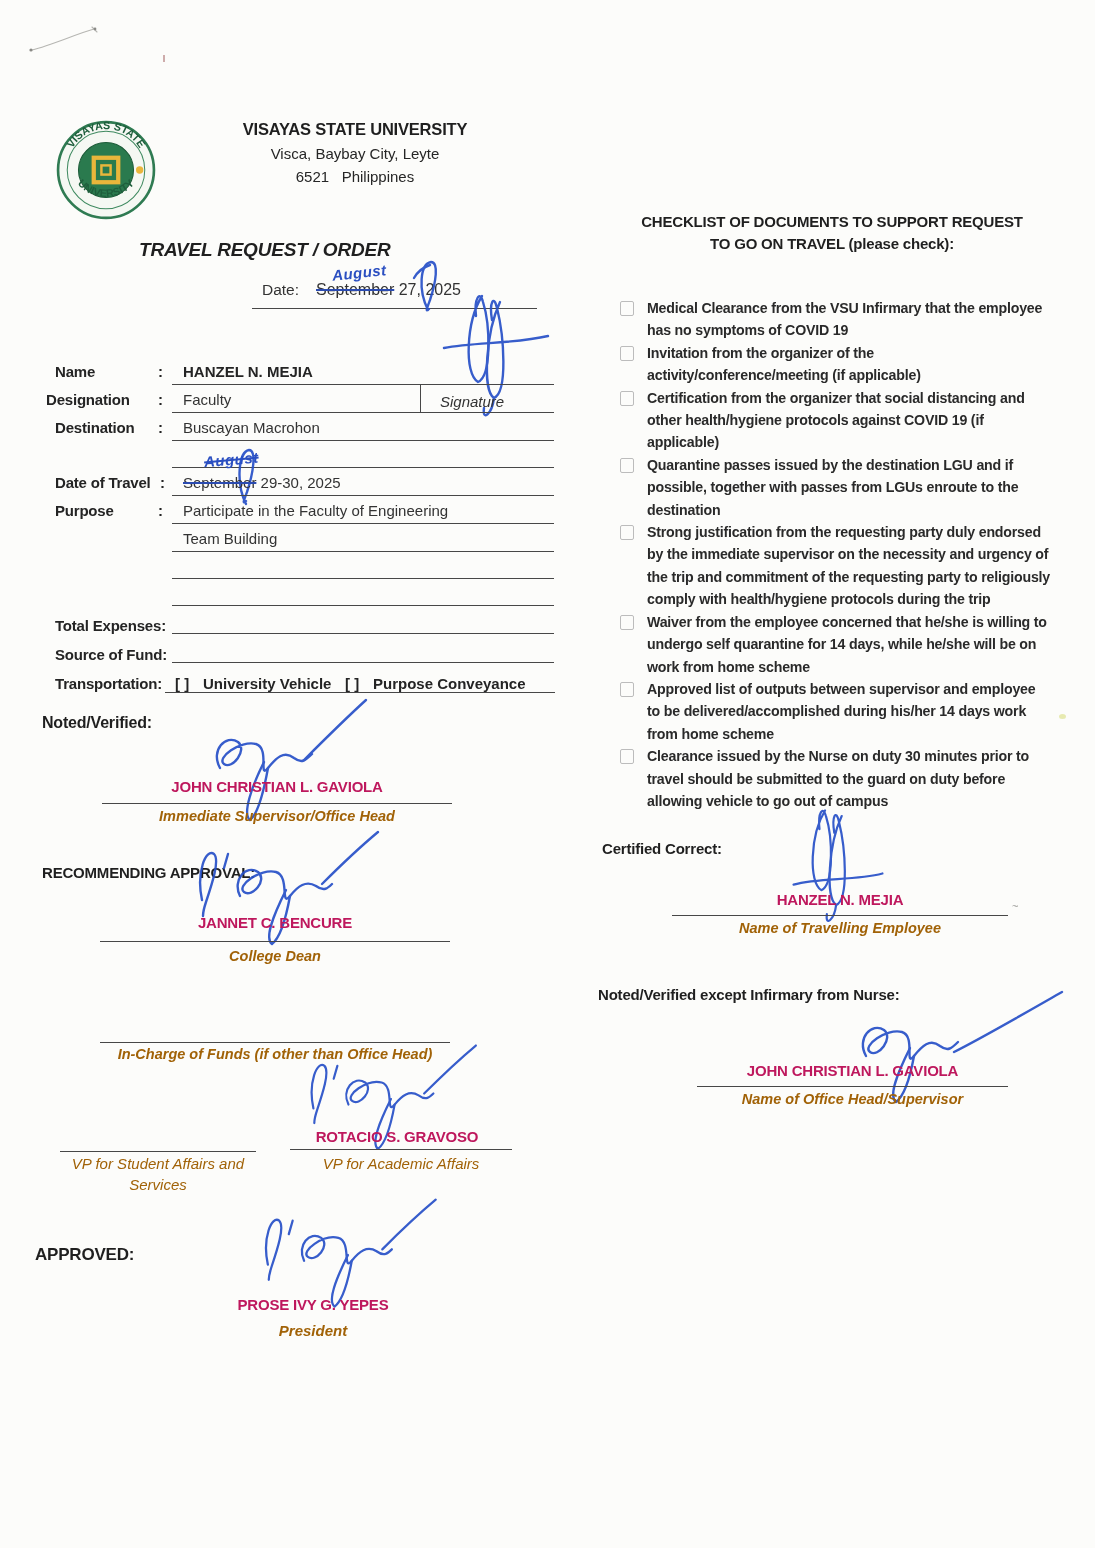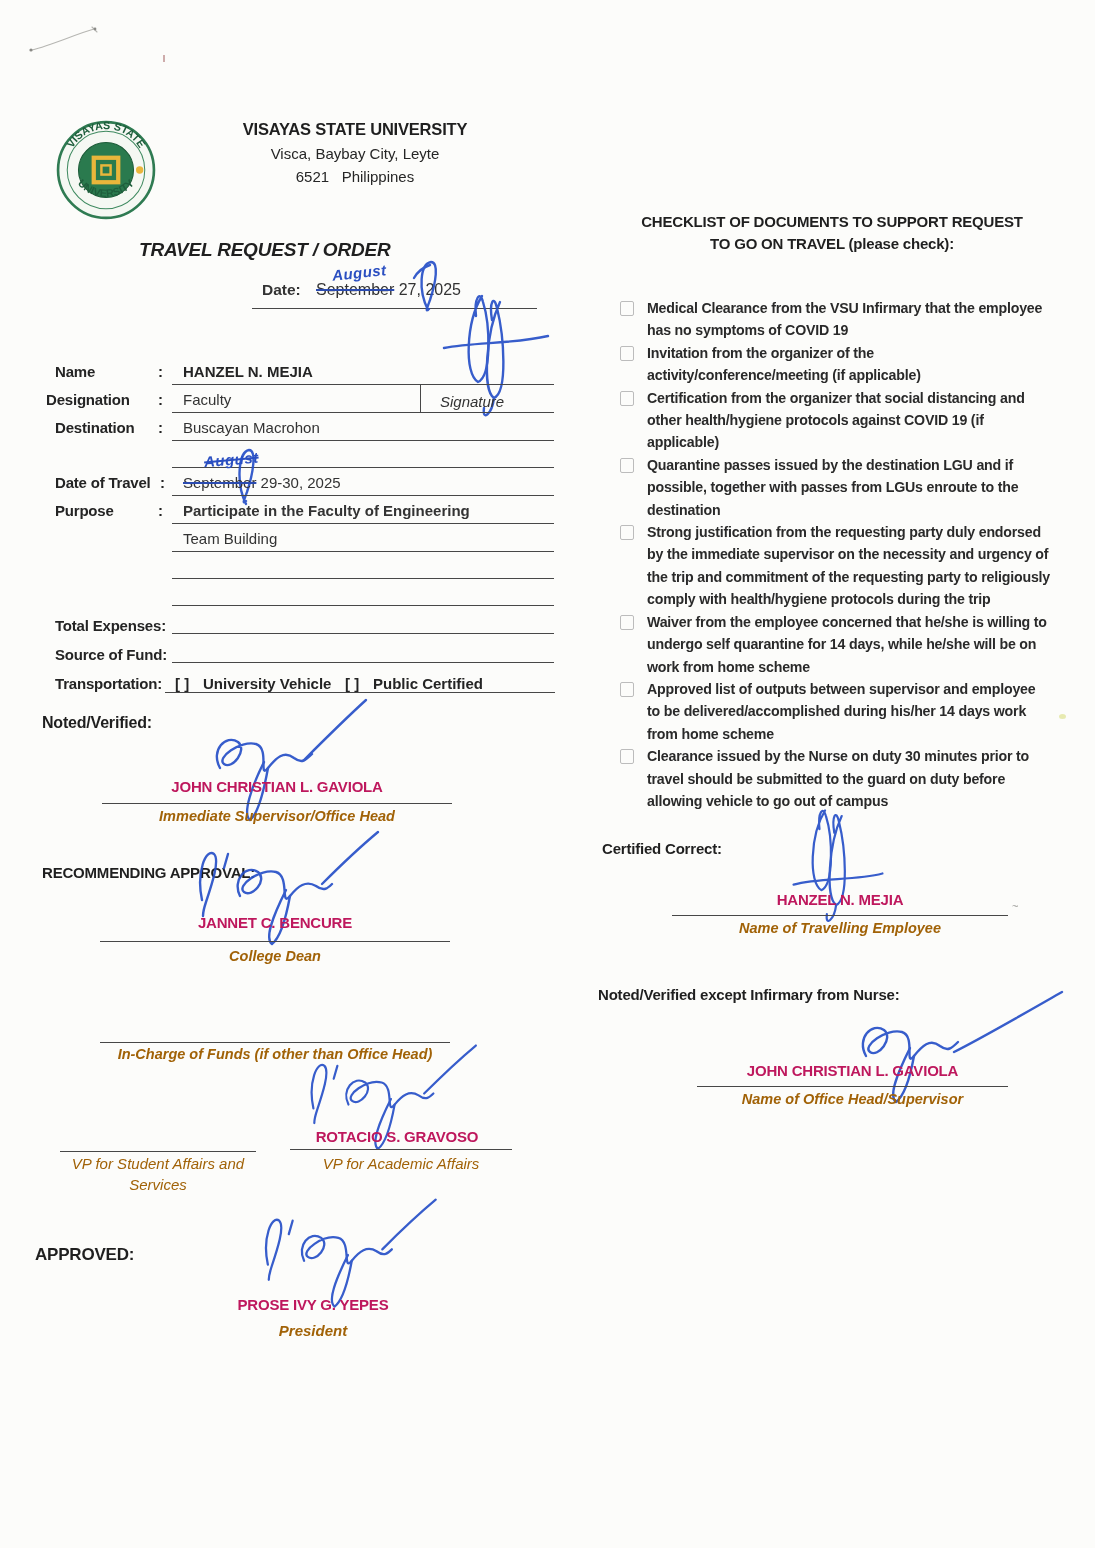--- a/index.html
+++ b/index.html
@@ -62,21 +62,21 @@
       <textPath href="#arcB" startOffset="50%" text-anchor="middle">UNIVERSITY</textPath>
     </text>
   </svg>
 
   <div class="abs ctr h-sec" style="left:205px;top:120px;width:300px;font-size:16.5px;">VISAYAS STATE UNIVERSITY</div>
   <div class="abs ctr" style="left:205px;top:145px;width:300px;font-size:15px;">Visca, Baybay City, Leyte</div>
   <div class="abs ctr pre" style="left:205px;top:168px;width:300px;font-size:15px;">6521   Philippines</div>
 
   <div class="abs h-sec" style="left:139px;top:239px;font-size:19px;font-style:italic;">TRAVEL REQUEST / ORDER</div>
 
-  <div class="abs val" style="left:262px;top:281px;font-size:15.5px;font-weight:bold;">Date:</div>
+  <div class="abs val" style="left:262px;top:281px;font-size:15.5px;">Date:</div>
   <div class="abs val" style="left:316px;top:281px;font-size:16px;">
     <span class="strike">September</span>
     <span>27, 2025</span>
   </div>
   <div class="line" style="left:252px;top:308px;width:285px;"></div>
   <div class="abs hand" style="left:332px;top:264px;transform:rotate(-6deg);">August</div>
   <svg class="abs sig" style="left:406px;top:256px;" width="44" height="60" viewBox="0 0 44 60">
     <path d="M22,54 C12,34 14,8 25,6 C33,6 30,26 24,44 C21,52 19,57 23,53"></path>
     <path d="M8,22 C12,15 18,11 24,9"></path>
   </svg>
@@ -114,39 +114,39 @@
   <div class="abs lbl" style="left:55px;top:474px;">Date of Travel</div>
   <div class="abs lbl" style="left:160px;top:474px;">:</div>
   <div class="abs val" style="left:183px;top:474px;">
     <span class="strike">September</span>
     <span>29-30, 2025</span>
   </div>
   <div class="line" style="left:172px;top:495px;width:382px;"></div>
 
   <div class="abs lbl" style="left:55px;top:502px;">Purpose</div>
   <div class="abs lbl" style="left:158px;top:502px;">:</div>
-  <div class="abs val" style="left:183px;top:502px;font-weight:bold;">Participate in the Faculty of Engineering</div>
+  <div class="abs val" style="left:183px;top:502px;">Participate in the Faculty of Engineering</div>
   <div class="line" style="left:172px;top:523px;width:382px;"></div>
   <div class="abs val" style="left:183px;top:530px;">Team Building</div>
   <div class="line" style="left:172px;top:551px;width:382px;"></div>
 
   <div class="line" style="left:172px;top:578px;width:382px;"></div>
   <div class="line" style="left:172px;top:605px;width:382px;"></div>
 
   <div class="abs lbl" style="left:55px;top:617px;">Total Expenses:</div>
   <div class="line" style="left:172px;top:633px;width:382px;"></div>
 
   <div class="abs lbl" style="left:55px;top:646px;">Source of Fund:</div>
   <div class="line" style="left:172px;top:662px;width:382px;"></div>
 
   <div class="abs lbl" style="left:55px;top:675px;">Transportation:</div>
   <div class="abs valb pre" style="left:175px;top:675px;">[ ]</div>
   <div class="abs valb" style="left:203px;top:675px;">University Vehicle</div>
   <div class="abs valb pre" style="left:345px;top:675px;">[ ]</div>
-  <div class="abs valb" style="left:373px;top:675px;">Public Certified</div>
+  <div class="abs valb" style="left:373px;top:675px;">Purpose Conveyance</div>
   <div class="line" style="left:165px;top:692px;width:390px;"></div>
 
   <div class="abs h-sec" style="left:42px;top:714px;font-size:16px;">Noted/Verified:</div>
 
   <svg class="abs sig" style="left:208px;top:696px;" width="162" height="136" viewBox="0 0 162 136">
     <path d="M158,4 C136,24 114,46 96,64"></path>
     <path d="M12,72 C2,54 18,38 30,46 C40,54 24,74 16,68 C8,62 32,44 48,48 C62,52 50,84 60,72 C68,62 76,54 86,62 C94,68 98,64 104,58"></path>
     <path d="M60,72 C56,94 50,118 42,124 C34,118 44,90 56,66"></path>
   </svg>
   <div class="abs ctr nm" style="left:102px;top:778px;width:350px;">JOHN CHRISTIAN L. GAVIOLA</div>

